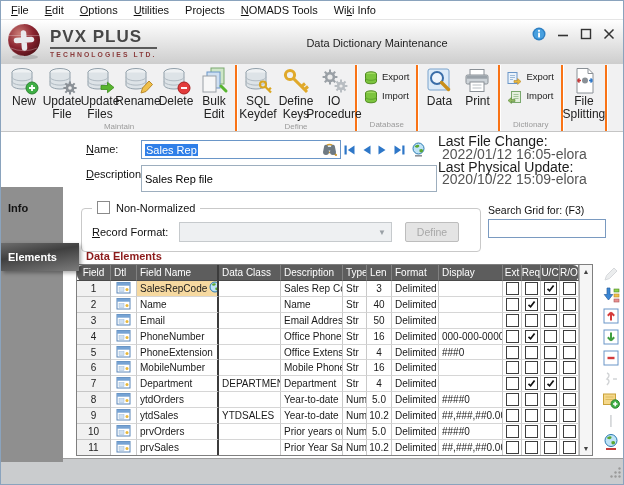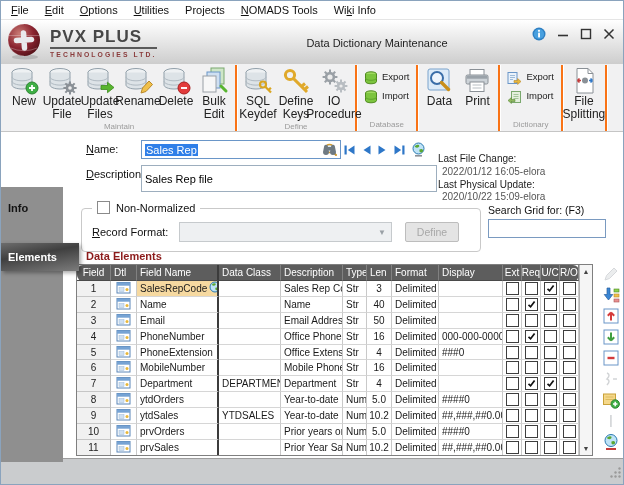--- a/index.html
+++ b/index.html
@@ -39,21 +39,21 @@
 
   .flabel{position:absolute;font-size:11px;color:#111;}
   .flabel u, .gb-legend u{text-decoration:underline;}
   .finput{position:absolute;background:#fff;border:1px solid #9daebe;font-size:11px;display:flex;align-items:center;padding:0 3px;box-sizing:border-box;}
   .finput.focus{border:1px solid #6a96c8;}
   .sel-text{background:#2f7fe8;color:#fff;padding:0 1px;}
   .mag-right{margin-left:auto;display:flex;align-items:center;}
   .navrow{position:absolute;left:320px;top:10px;display:flex;gap:5px;align-items:center;}
   .navrow > span{display:flex;align-items:center;cursor:default;}
 
-  .lastinfo{position:absolute;left:437px;top:21px;font-size:10px;line-height:12.8px;color:#1c1c1c;}
+  .lastinfo{position:absolute;left:437px;top:3px;font-size:14px;line-height:12.8px;color:#1c1c1c;}
   .lastinfo .val{color:#555;padding-left:4px;}
 
   .groupbox{position:absolute;left:80px;top:76px;width:400px;height:44px;border:1px solid #c9c9c9;border-radius:4px;box-sizing:border-box;}
   .gb-legend{position:absolute;left:10px;top:-8px;background:#fff;padding:0 5px;display:flex;align-items:center;gap:6px;font-size:11px;color:#111;}
   .cbx{width:11px;height:11px;border:1px solid #8a8a8a;background:#fff;display:inline-block;}
   .gb-inner-label{position:absolute;left:10px;top:17px;font-size:11px;color:#111;}
   .combo{position:absolute;left:97px;top:13px;width:213px;height:20px;background:#eef0f2;border:1px solid #c6cacd;display:flex;align-items:center;font-size:11px;color:#777;box-sizing:border-box;padding-left:4px;}
   .combo .chev{margin-left:auto;color:#9aa0a6;font-size:8px;padding-right:5px;}
   .btn-disabled{position:absolute;left:323px;top:13px;width:54px;height:20px;background:#e4e4e4;border:1px solid #bdbdbd;color:#a8a8a8;font-size:10.5px;text-align:center;line-height:18px;border-radius:2px;box-sizing:border-box;}
 

